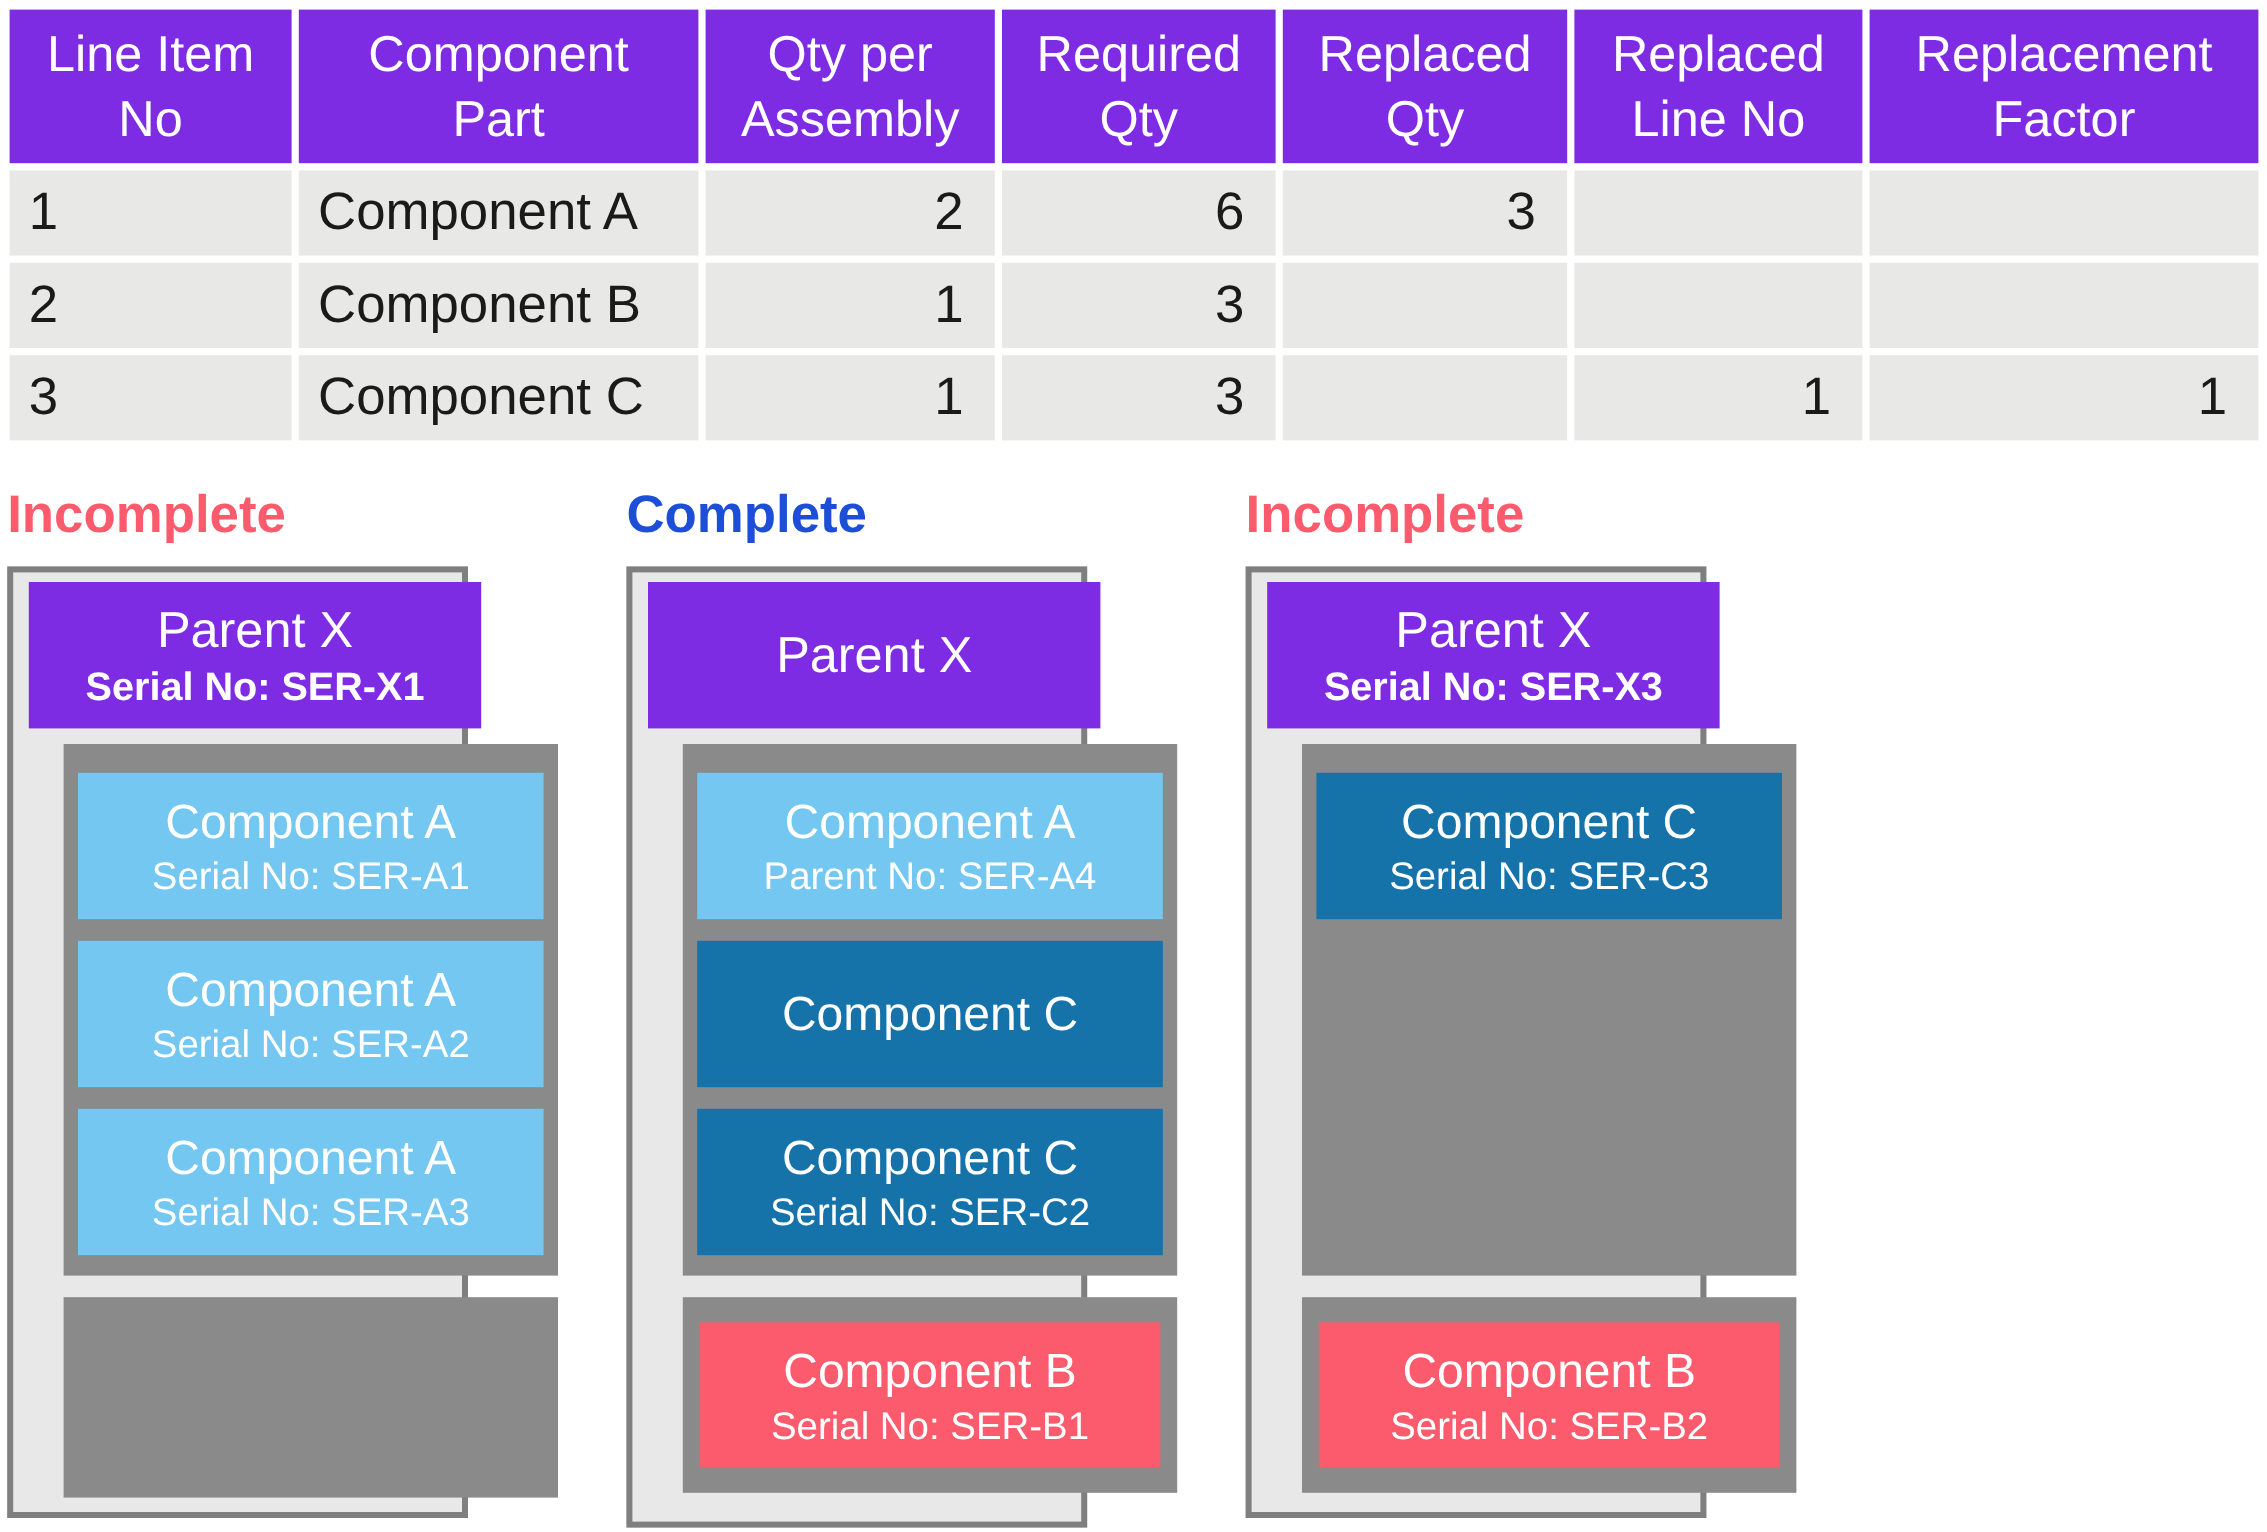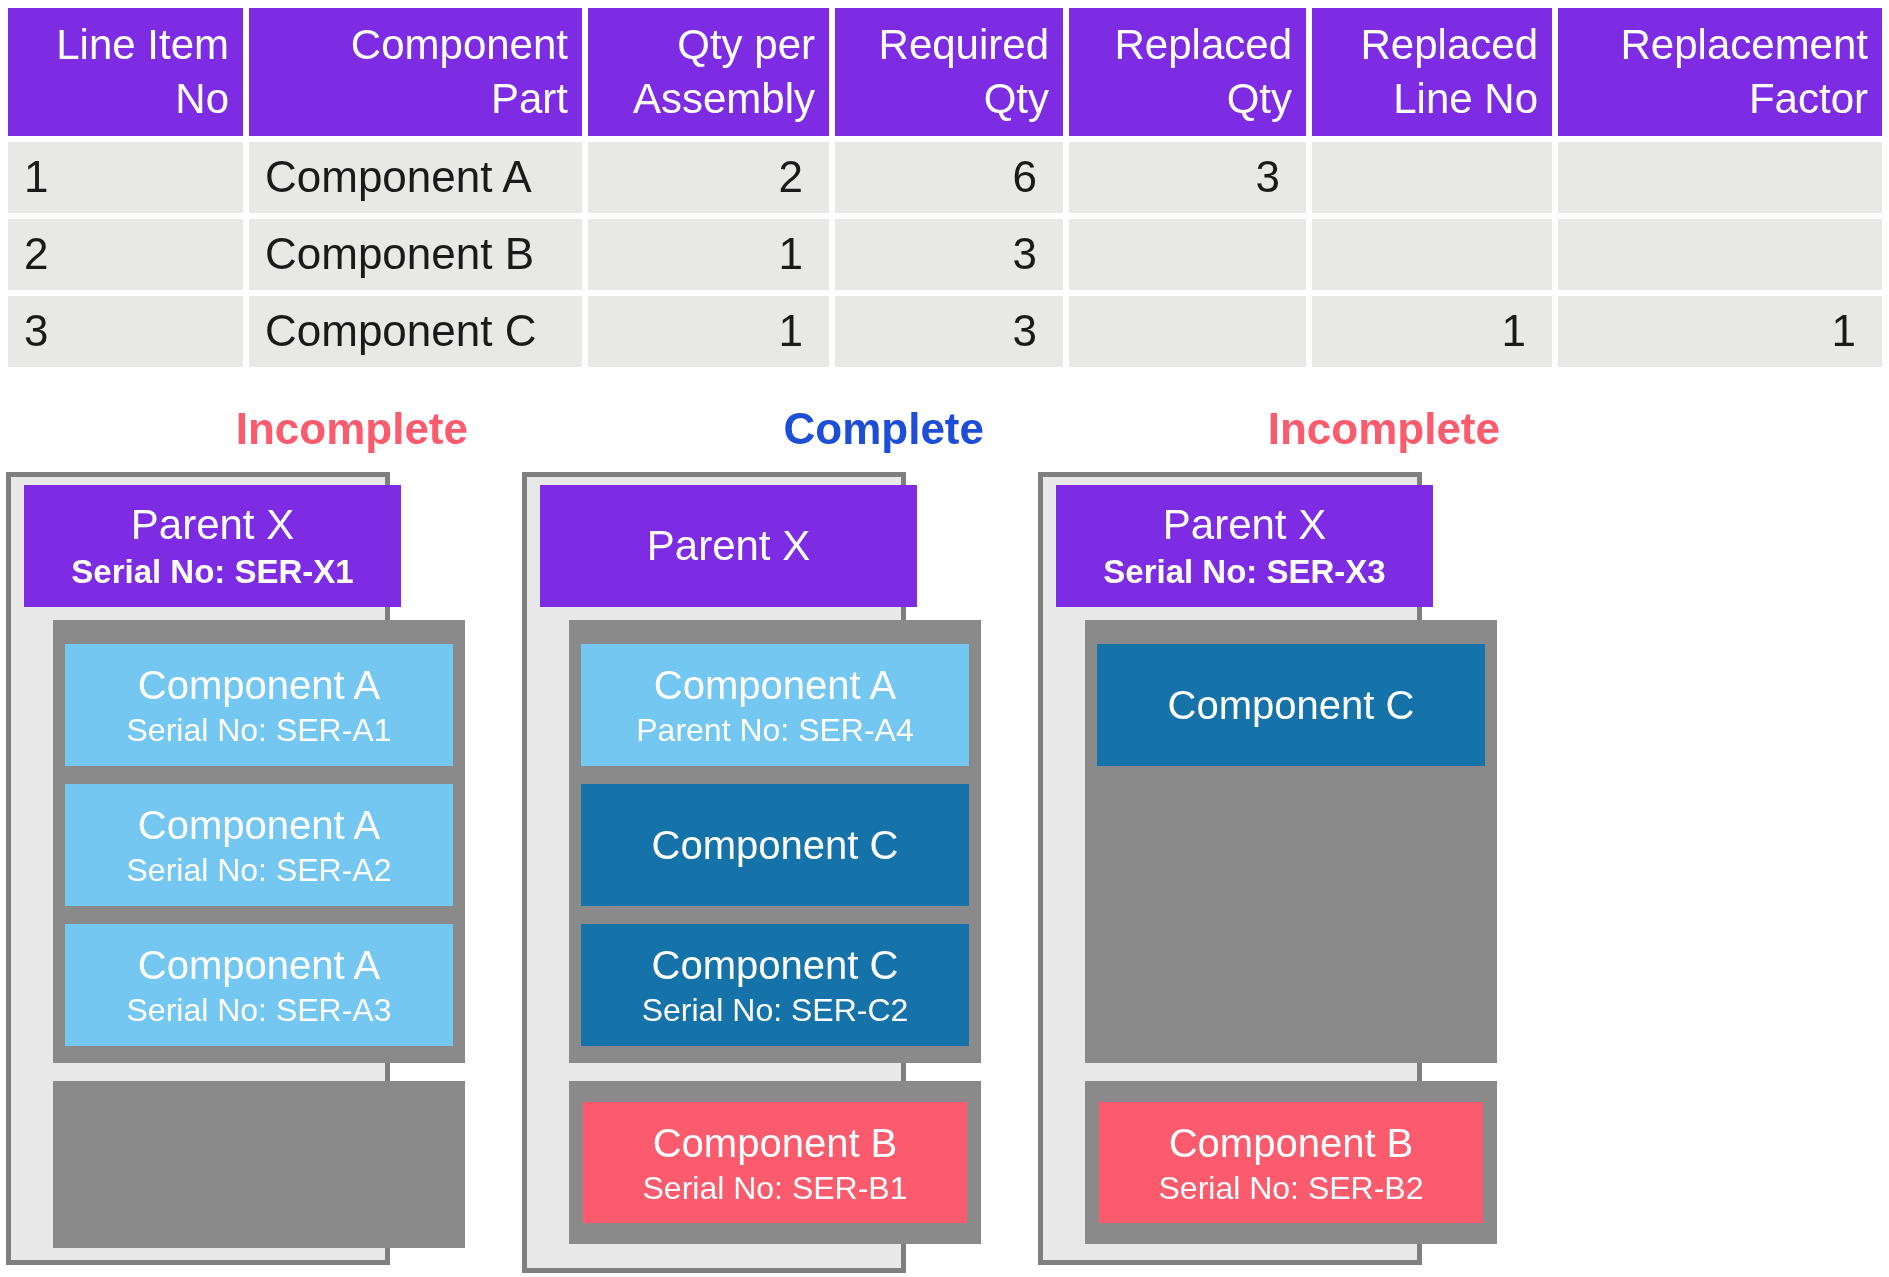--- a/index.html
+++ b/index.html
@@ -19,21 +19,21 @@
     border-collapse: separate;
     border-spacing: 6px;
     table-layout: fixed;
   }
   table.bom th {
     background: #7D2CE3;
     color: #ffffff;
     font-size: 42px;
     font-weight: normal;
     line-height: 1.28;
-    text-align: right;
+    text-align: center;
     vertical-align: top;
     padding: 10px 14px;
     height: 124px;
     box-sizing: border-box;
     white-space: pre-line;
   }
   table.bom td {
     background: #E8E8E7;
     color: #1a1a1a;
     font-size: 44px;
@@ -45,21 +45,20 @@
   }
   table.bom td.num { text-align: right; padding-right: 26px; }
 
   
   .status-label {
     position: absolute;
     top: 404px;
     height: 50px;
     font-size: 44px;
     font-weight: bold;
-    text-align: right;
     padding-right: 10px;
     box-sizing: border-box;
     line-height: 50px;
   }
 
   
   .card {
     position: absolute;
     top: 472px;
     width: 384px;
@@ -229,20 +228,21 @@
   </div>
 
   <div class="card" style="left:1038px; height:793px;">
     <div class="parent-box" style="background-color: rgb(125, 44, 227);">
       <div class="parent-name">Parent X</div>
       <div class="parent-serial">Serial No: SER-X3</div>
     </div>
     <div class="holder main">
       <div class="comp-box" style="background-color: rgb(22, 115, 170);">
         <div class="comp-name">Component C</div>
+        <div class="comp-serial">Serial No: SER-C3</div>
       </div>
     </div>
     <div class="holder bottom" style="height:163px;">
       <div class="comp-box" style="background-color: rgb(251, 91, 108);">
         <div class="comp-name">Component B</div>
         <div class="comp-serial">Serial No: SER-B2</div>
       </div>
     </div>
   </div>
 

